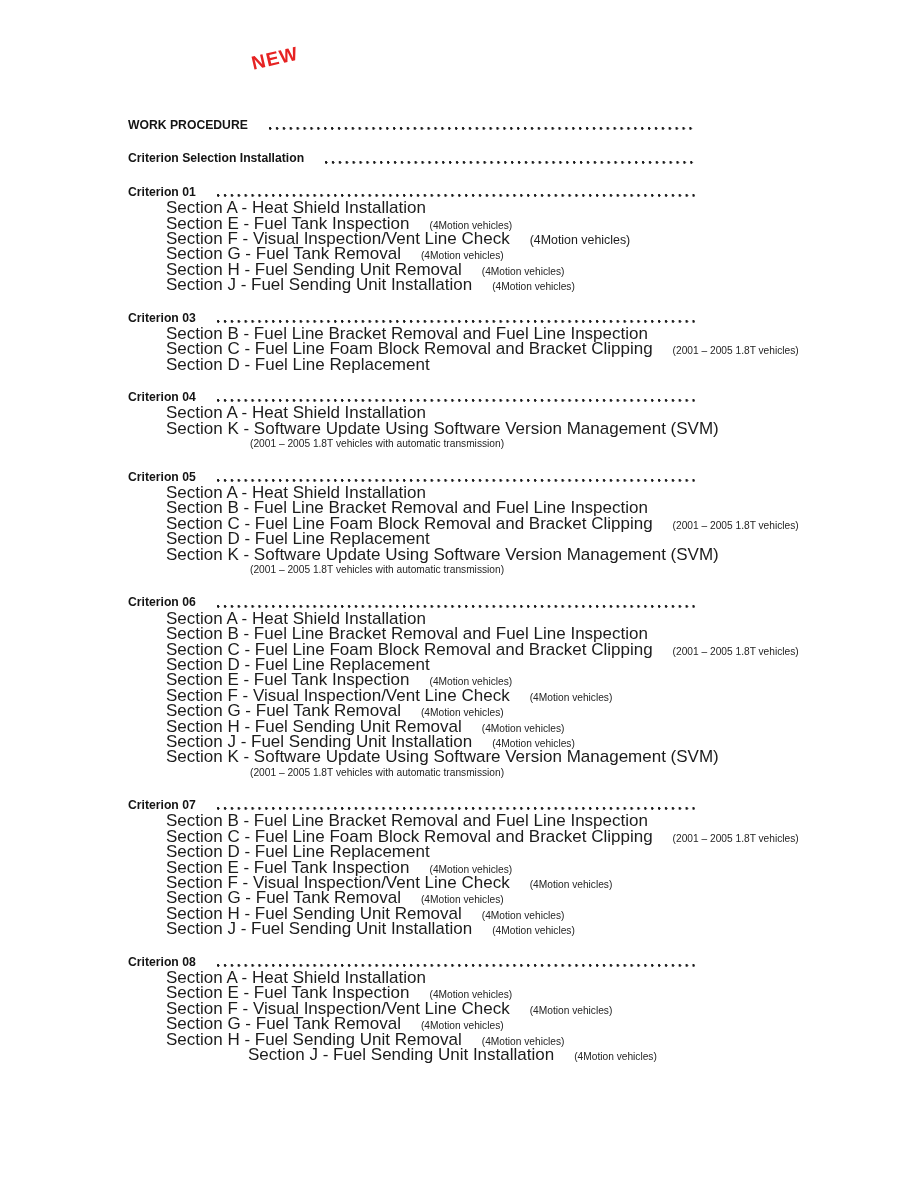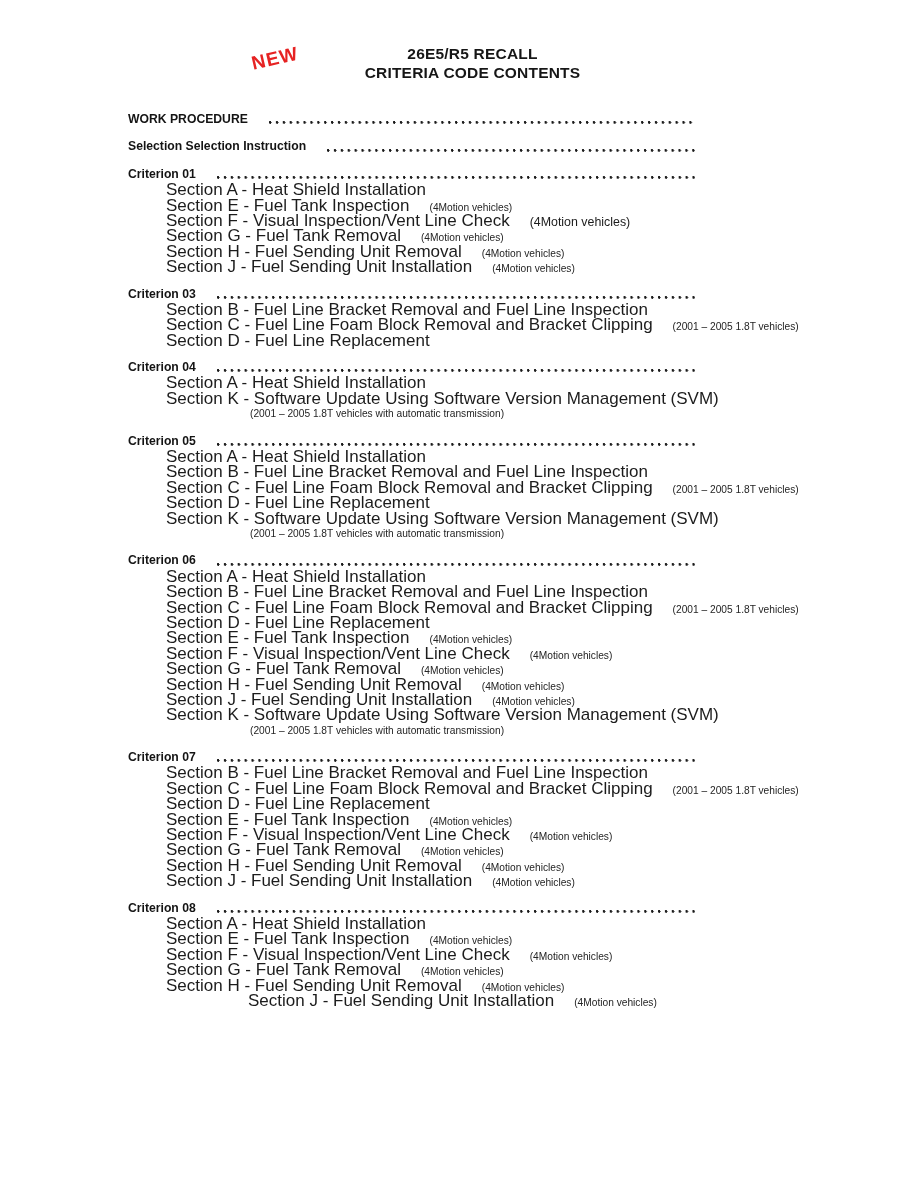--- a/index.html
+++ b/index.html
@@ -47,21 +47,21 @@
     top: 100px;
     width: 567px; 
   }
   .row {
     display: flex;
     align-items: baseline;
     height: 15.4px;
     line-height: 15.4px;
     white-space: nowrap;
   }
-  .row.heading { margin-top: 12px; }
+  .row.heading { margin-top: 18px; }
   .hlabel {
     font-weight: bold;
     font-size: 12.2px;
     color: #141414;
     flex: 0 0 auto;
   }
   .leader {
     flex: 1 1 auto;
     align-self: flex-end;
     height: 3px;
@@ -83,31 +83,27 @@
   }
   .note.lg { font-size: 12.4px; color: #1c1c1c; }
   .row.cont { padding-left: 110px; }
   .row.cont .note { margin-left: 12px; }
 </style>
 </head>
 <body>
 
 <div class="page">
   <div class="stamp" style="color: rgb(230, 34, 34);">NEW</div>
-  <div class="title">
-    <div>26E5/R5 RECALL</div>
-    <div>CRITERIA CODE CONTENTS</div>
-  </div>
   <div class="toc">
       <div class="row heading">
         <span class="hlabel">WORK PROCEDURE</span>
         <span class="leader"></span>
       </div>
       <div class="row heading">
-        <span class="hlabel">Selection Selection Instruction</span>
+        <span class="hlabel">Criterion Selection Installation</span>
         <span class="leader"></span>
       </div>
       <div class="row heading">
         <span class="hlabel">Criterion 01</span>
         <span class="leader"></span>
       </div>
       <div class="row section">
         <span class="slabel">Section A - Heat Shield Installation</span>
       </div>
       <div class="row section">

